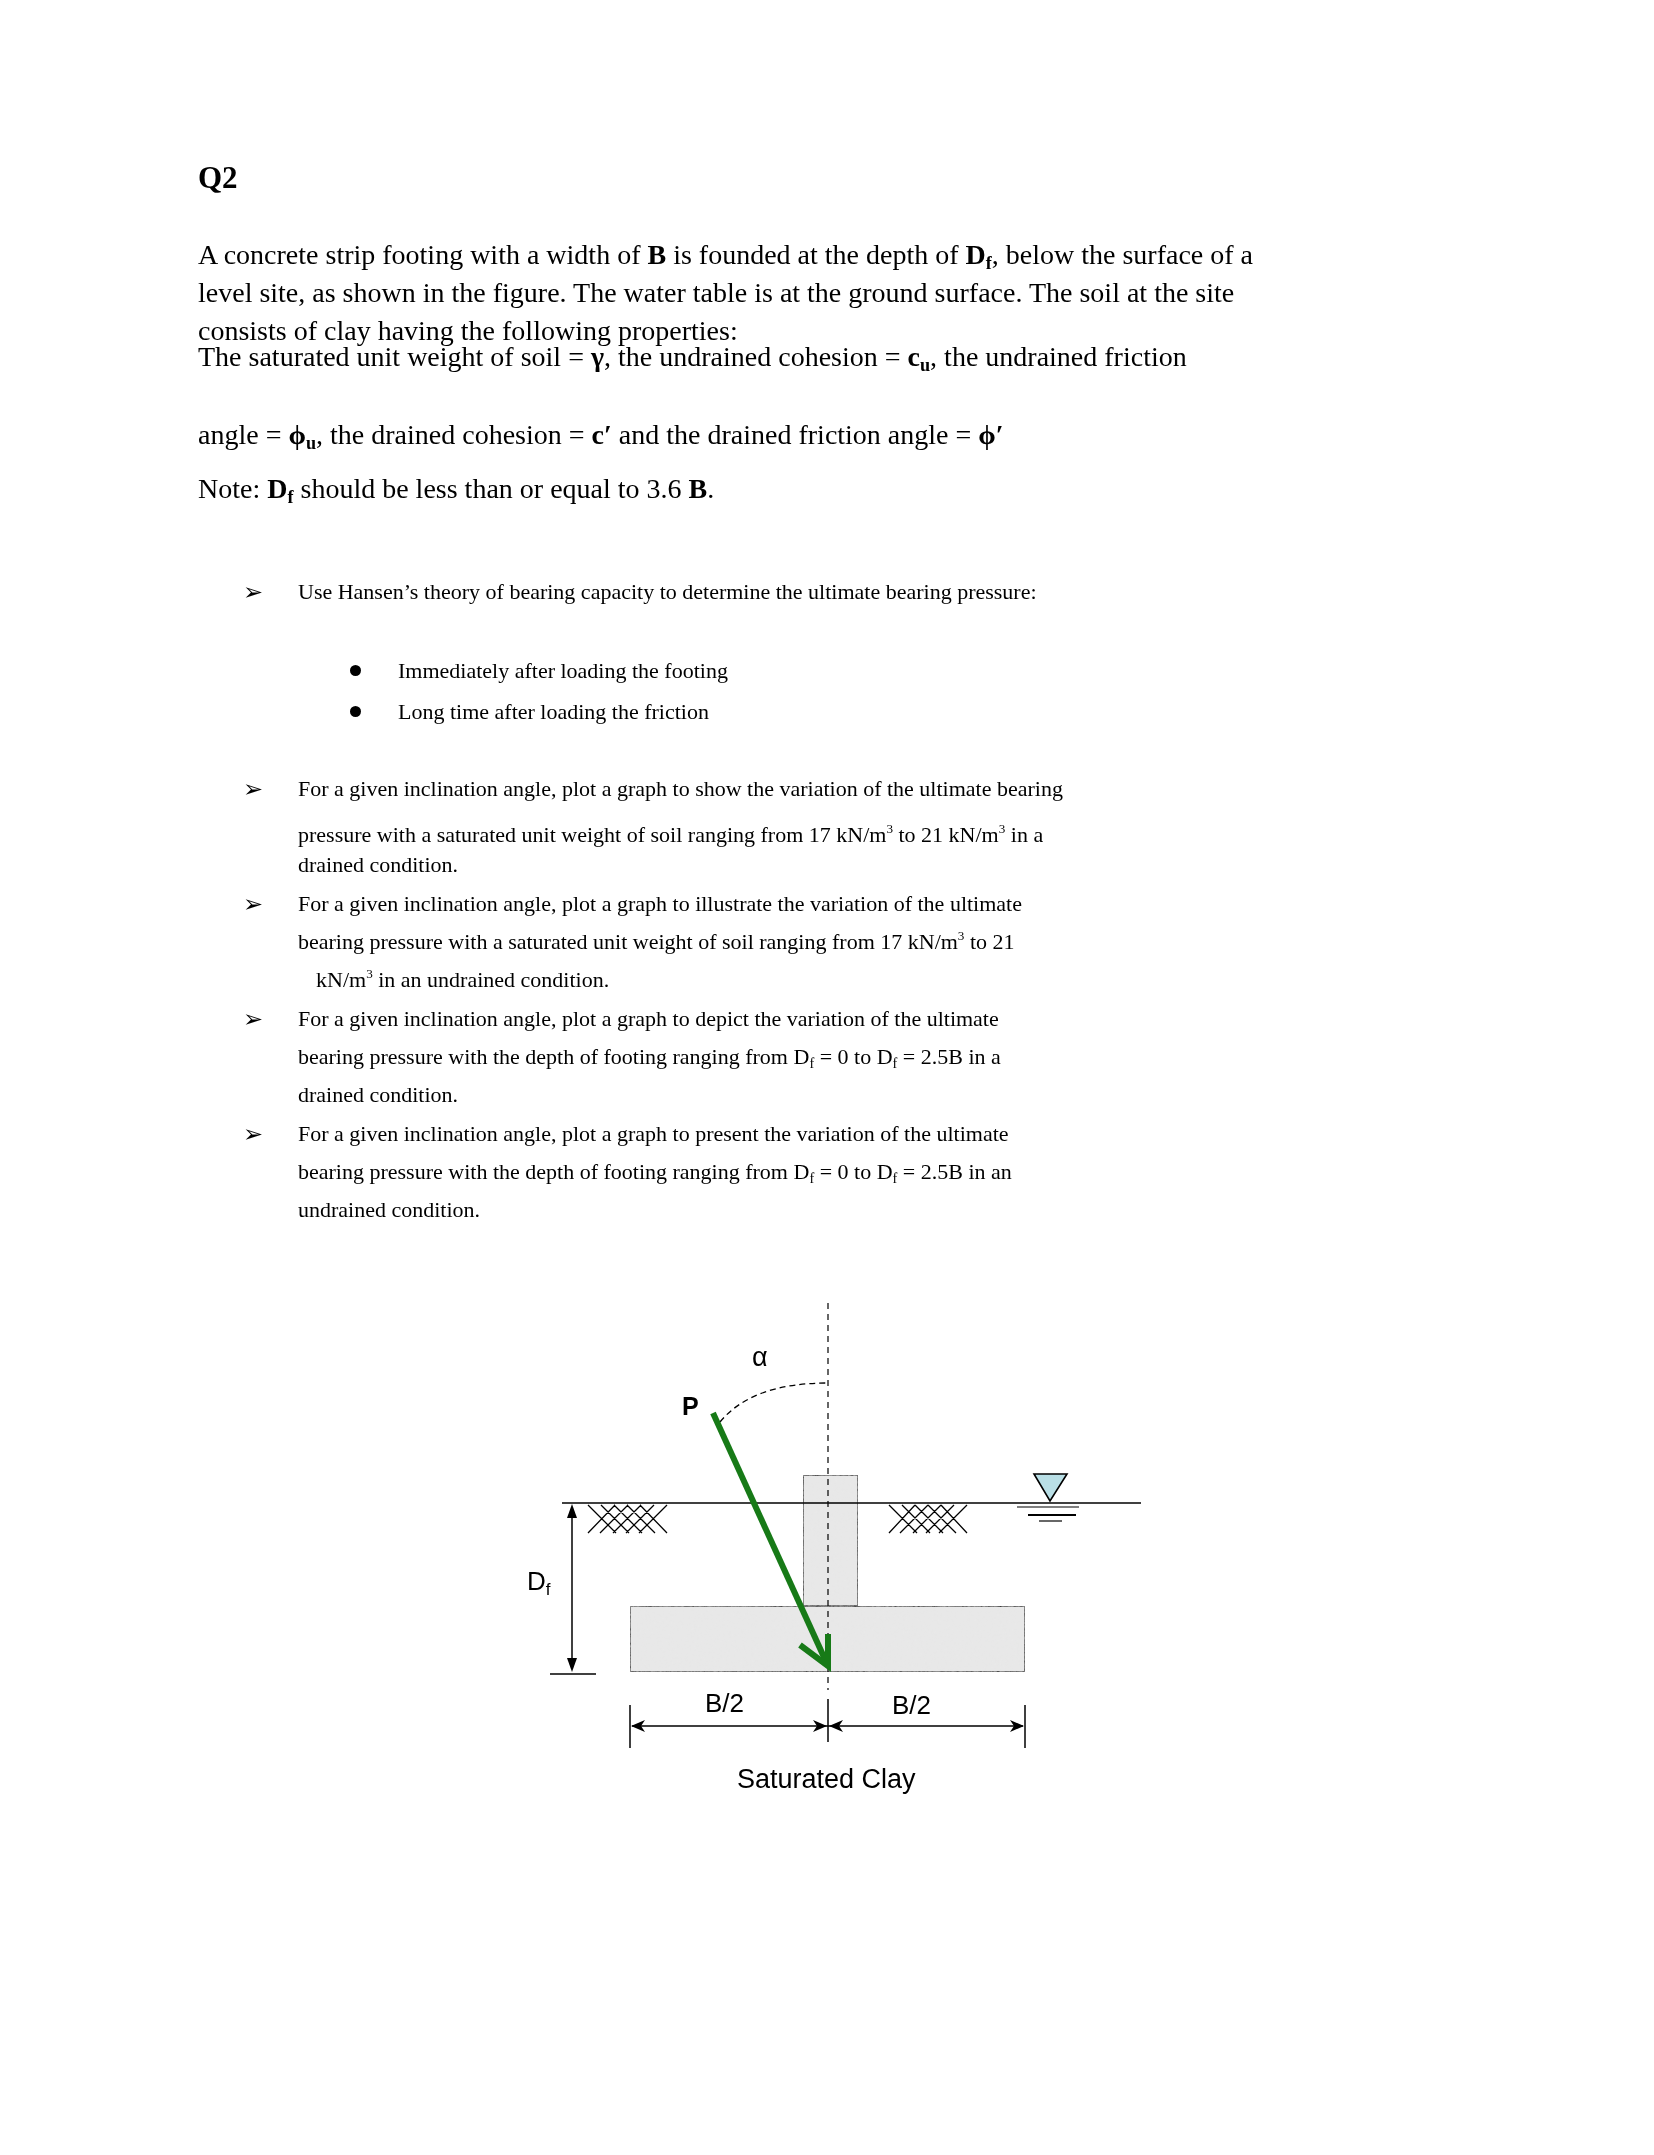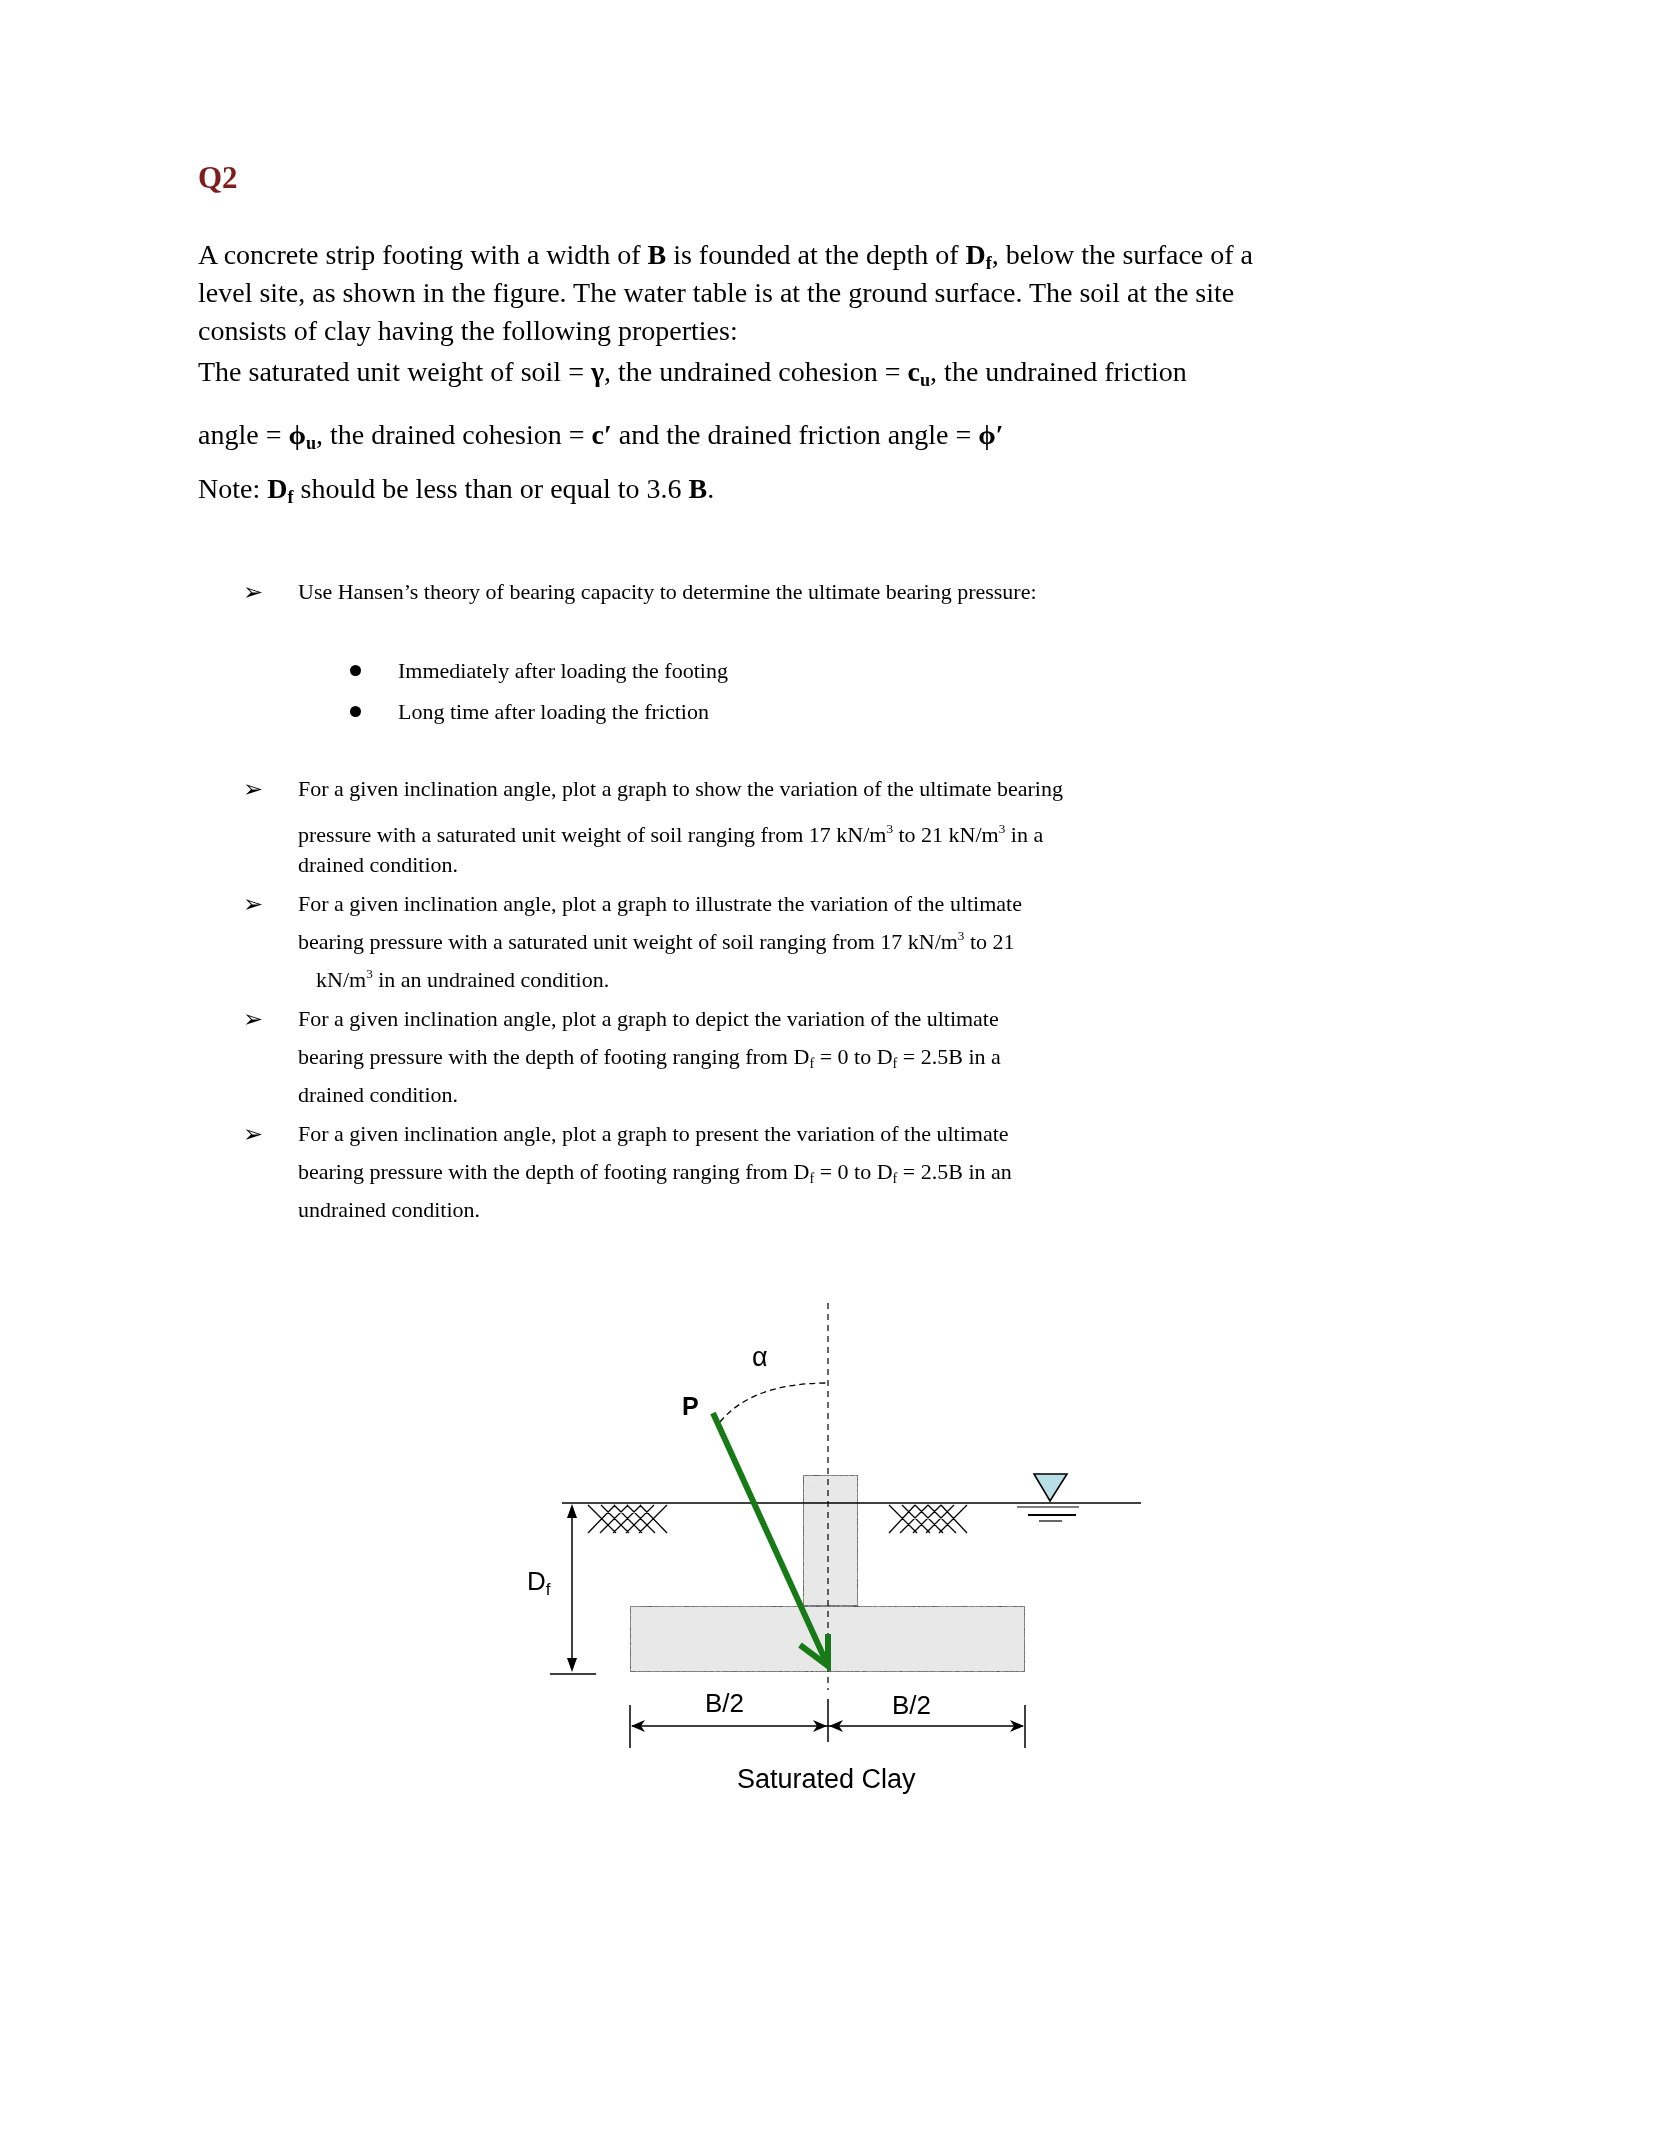--- a/index.html
+++ b/index.html
@@ -13,28 +13,28 @@
   sup.s { font-size: 60%; vertical-align: 0.7em; line-height: 0; }
   .arrow-bullet { position: absolute; font-family: "DejaVu Sans", sans-serif; font-size: 24px; }
   .dot-bullet { position: absolute; width: 11px; height: 11px; border-radius: 50%; background: #000; }
   .item-text { position: absolute; font-size: 22px; line-height: 38.5px; white-space: nowrap; }
   svg#figure { position: absolute; left: 0; top: 0; }
   .fig-label { font-family: "Liberation Sans", "DejaVu Sans", sans-serif; }
 </style>
 </head>
 <body>
 
-<div class="abs q-title" style="color: #7f1d1d;">Q2</div>
+<div class="abs q-title" style="color: #000000;">Q2</div>
 
 <div class="abs para" style="top:236px">
   <span>A concrete strip footing with a width of </span><b>B</b><span> is founded at the depth of </span><b><span>D</span><sub class="s">f</sub></b><span>, below the surface of a</span>
 </div>
 <div class="abs para" style="top:274px">level site, as shown in the figure. The water table is at the ground surface. The soil at the site</div>
 <div class="abs para" style="top:312px">consists of clay having the following properties:</div>
-<div class="abs para" style="top:353px">
+<div class="abs para" style="top:338px">
   <span>The saturated unit weight of soil = </span><b>γ</b><span>,   the undrained cohesion = </span><b><span>c</span><sub class="s">u</sub></b><span>, the undrained friction</span>
 </div>
 <div class="abs para" style="top:416px">
   <span>angle = </span><b><span>ϕ</span><sub class="s">u</sub></b><span>, the drained cohesion = </span><b>c′</b><span> and the drained friction angle = </span><b>ϕ′</b>
 </div>
 
 <div class="abs para" style="top:470px">
   <span>Note: </span><b><span>D</span><sub class="s">f</sub></b><span> should be less than or equal to 3.6 </span><b>B</b><span>.</span>
 </div>
 

